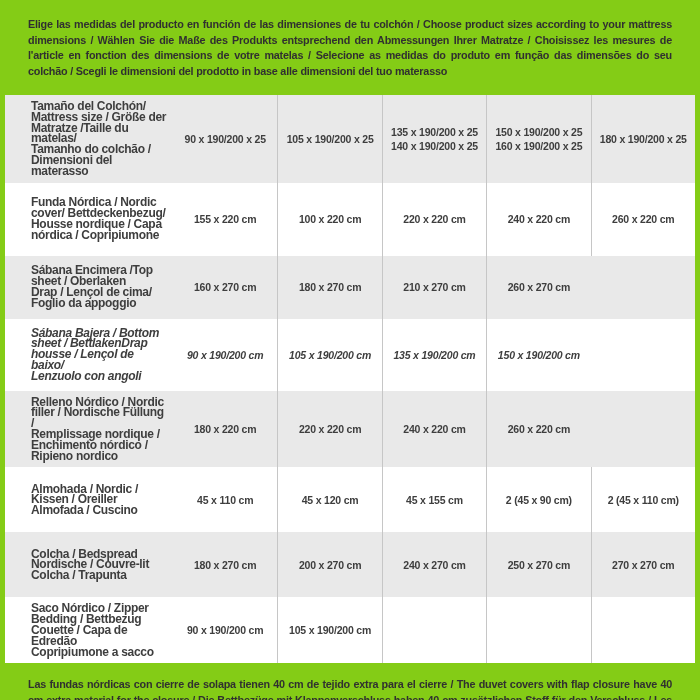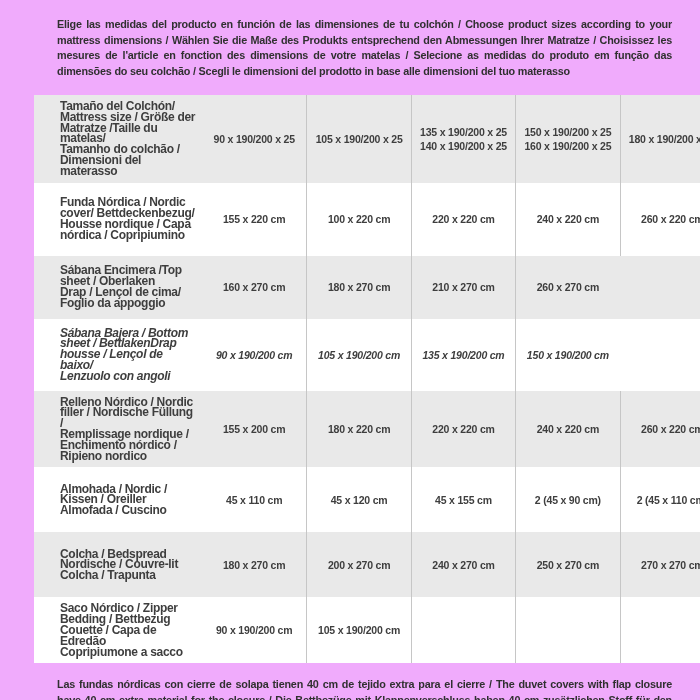--- a/index.html
+++ b/index.html
@@ -2,21 +2,21 @@
 <html><head>
 <meta charset="utf-8">
 <style>
   * { margin: 0; padding: 0; box-sizing: border-box; }
   html, body {
     width: 700px; height: 700px;
     background: #ffffff;
     font-family: "Liberation Sans", sans-serif;
     overflow: hidden;
   }
-  .page { width: 700px; height: 700px; background: #f0abfc; padding-left: 29px; }
+  .page { width: 700px; height: 700px; background: #84cc16; }
 
   .intro-note, .footer-note {
     margin: 0 28px;
     font-size: 10.8px;
     font-weight: 700;
     line-height: 15.5px;
     letter-spacing: -0.2px;
     color: #303030;
     text-align: justify;
     white-space: normal;
@@ -89,21 +89,21 @@
 140 x 190/200 x 25</div>
       <div class="cell-value">150 x 190/200 x 25
 160 x 190/200 x 25</div>
       <div class="cell-value">180 x 190/200 x 25</div>
     </div>
 
     <div class="trow">
       <div class="cell-label">Funda Nórdica /  Nordic
 cover/ Bettdeckenbezug/
 Housse nordique  / Capa
-nórdica / Copripiumino</div>
+nórdica / Copripiumone</div>
       <div class="cell-value">155 x 220 cm</div>
       <div class="cell-value">100 x 220 cm</div>
       <div class="cell-value">220 x 220 cm</div>
       <div class="cell-value">240 x 220 cm</div>
       <div class="cell-value">260 x 220 cm</div>
     </div>
 
     <div class="trow">
       <div class="cell-label">Sábana Encimera /Top
 sheet / Oberlaken
@@ -125,21 +125,20 @@
       <div class="cell-value">135 x 190/200 cm</div>
       <div class="cell-value">150 x 190/200 cm</div>
     </div>
 
     <div class="trow">
       <div class="cell-label">Relleno Nórdico / Nordic
 filler / Nordische Füllung /
 Remplissage nordique /
 Enchimento nórdico /
 Ripieno nordico</div>
-      <div class="cell-value">155 x 200 cm</div>
       <div class="cell-value">180 x 220 cm</div>
       <div class="cell-value">220 x 220 cm</div>
       <div class="cell-value">240 x 220 cm</div>
       <div class="cell-value">260 x 220 cm</div>
     </div>
 
     <div class="trow">
       <div class="cell-label">Almohada  / Nordic /
 Kissen / Oreiller
 Almofada / Cuscino</div>

